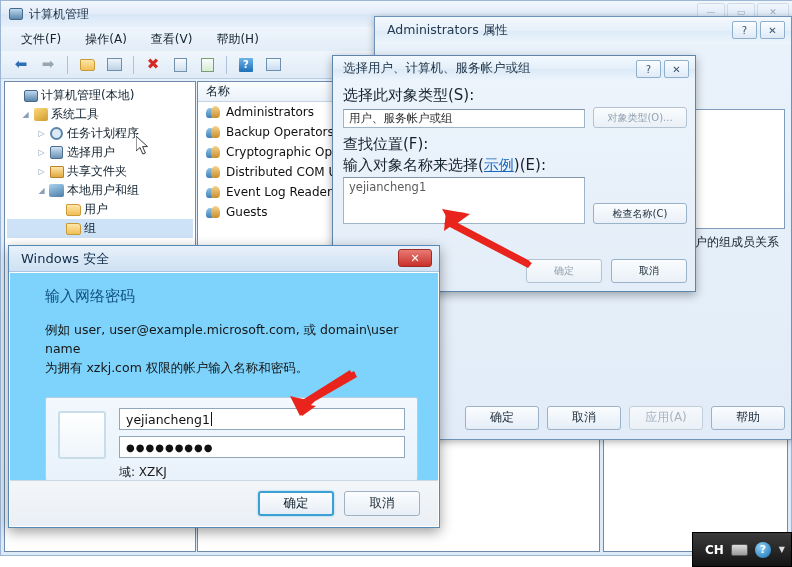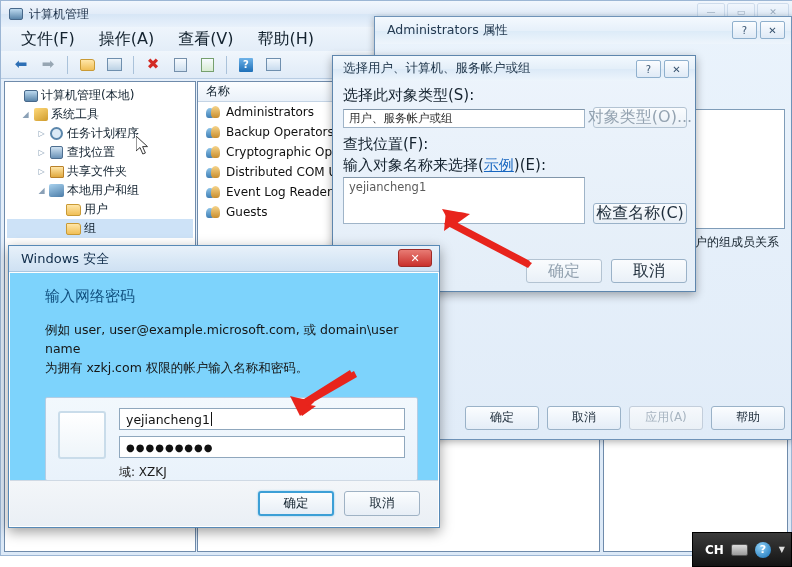--- a/index.html
+++ b/index.html
@@ -33,21 +33,21 @@
     border-radius:2px; display:flex; align-items:center; justify-content:center;
     font-size:9px; color:#3a5672;
   }
   .win-ctrl.close{ width:32px; }
 
   #cmm-menubar{
     position:absolute; left:0; top:26px; width:792px; height:24px;
     background:linear-gradient(180deg,#eef5fc,#e3edf8);
     display:flex; align-items:center; padding-left:10px; gap:4px;
   }
-  .menu-item{ padding:3px 10px; font-size:16px; color:#14232f; white-space:nowrap; }
+  .menu-item{ padding:3px 10px; font-size:12px; color:#14232f; white-space:nowrap; }
 
   #cmm-toolbar{
     position:absolute; left:0; top:50px; width:792px; height:28px;
     background:linear-gradient(180deg,#f0f6fc,#e0ebf7);
     border-bottom:1px solid #b9cde3;
     display:flex; align-items:center; padding-left:8px; gap:3px;
   }
   .tb-btn{ width:24px; height:22px; display:flex; align-items:center; justify-content:center; }
   .tb-sep{ width:1px; height:18px; background:#aac2da; margin:0 4px; }
   .arrow-ico{ font-size:15px; line-height:1; }
@@ -151,21 +151,21 @@
   .sel-field{
     flex:1; height:19px; background:#fff; border:1px solid #9fb4c8;
     border-top-color:#8196aa; font-size:11.5px; color:#2a2a2a;
     display:flex; align-items:center; padding-left:5px;
   }
   .sel-field.mono{ font-family:"DejaVu Sans Mono","Liberation Mono",monospace; font-size:11px; }
   .sel-field.tall{ height:47px; align-items:flex-start; padding-top:2px; color:#5a5a5a; }
   .sbtn{
     width:94px; height:21px; border:1px solid #b3c3d2; border-radius:3px;
     background:linear-gradient(180deg,#fafcfe,#e9f0f7);
-    font-size:16px; color:#94a3b1; display:flex; align-items:center; justify-content:center;
+    font-size:10px; color:#94a3b1; display:flex; align-items:center; justify-content:center;
     white-space:nowrap;
   }
   .sbtn.on{ color:#1d2c3a; border-color:#9ab2c8; }
   #sel-link{ color:#1766c0; text-decoration:underline; }
   #sel-footer{
     position:absolute; right:0; bottom:2px; display:flex; gap:9px;
   }
   #sel-footer .sbtn{ width:76px; height:24px; }
 
   
@@ -325,21 +325,21 @@
               <span class="ico-clock"></span>
             </span>
           <span class="tlabel">任务计划程序</span>
         </div>
 
         <div class="tnode" style="padding-left:28px">
           <span class="texp">▷</span>
           <span class="tico">
               <span class="ico-evt"></span>
             </span>
-          <span class="tlabel">查找位置</span>
+          <span class="tlabel">选择用户</span>
         </div>
 
         <div class="tnode" style="padding-left:28px">
           <span class="texp">▷</span>
           <span class="tico">
               <span class="ico-share"></span>
             </span>
           <span class="tlabel">共享文件夹</span>
         </div>
 

